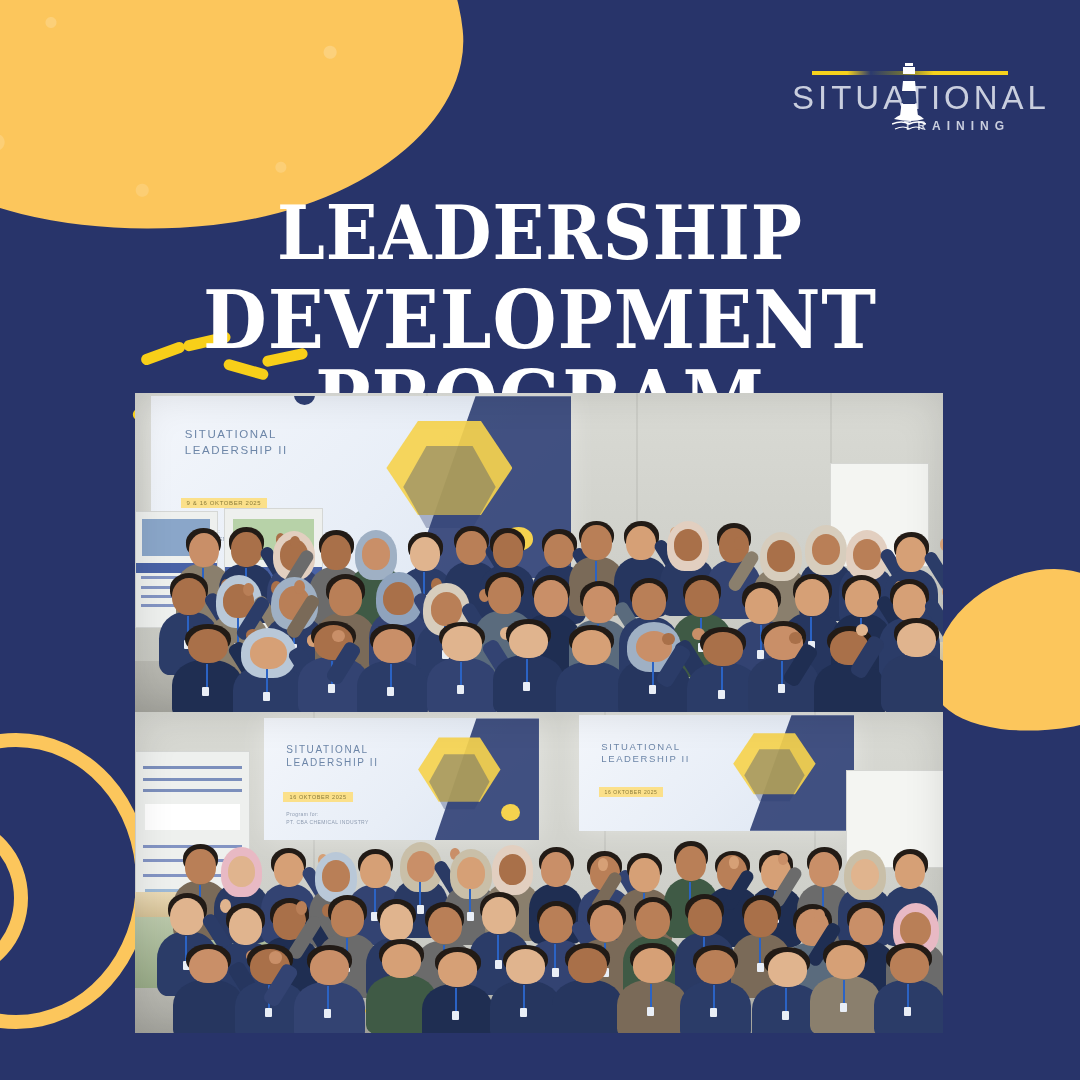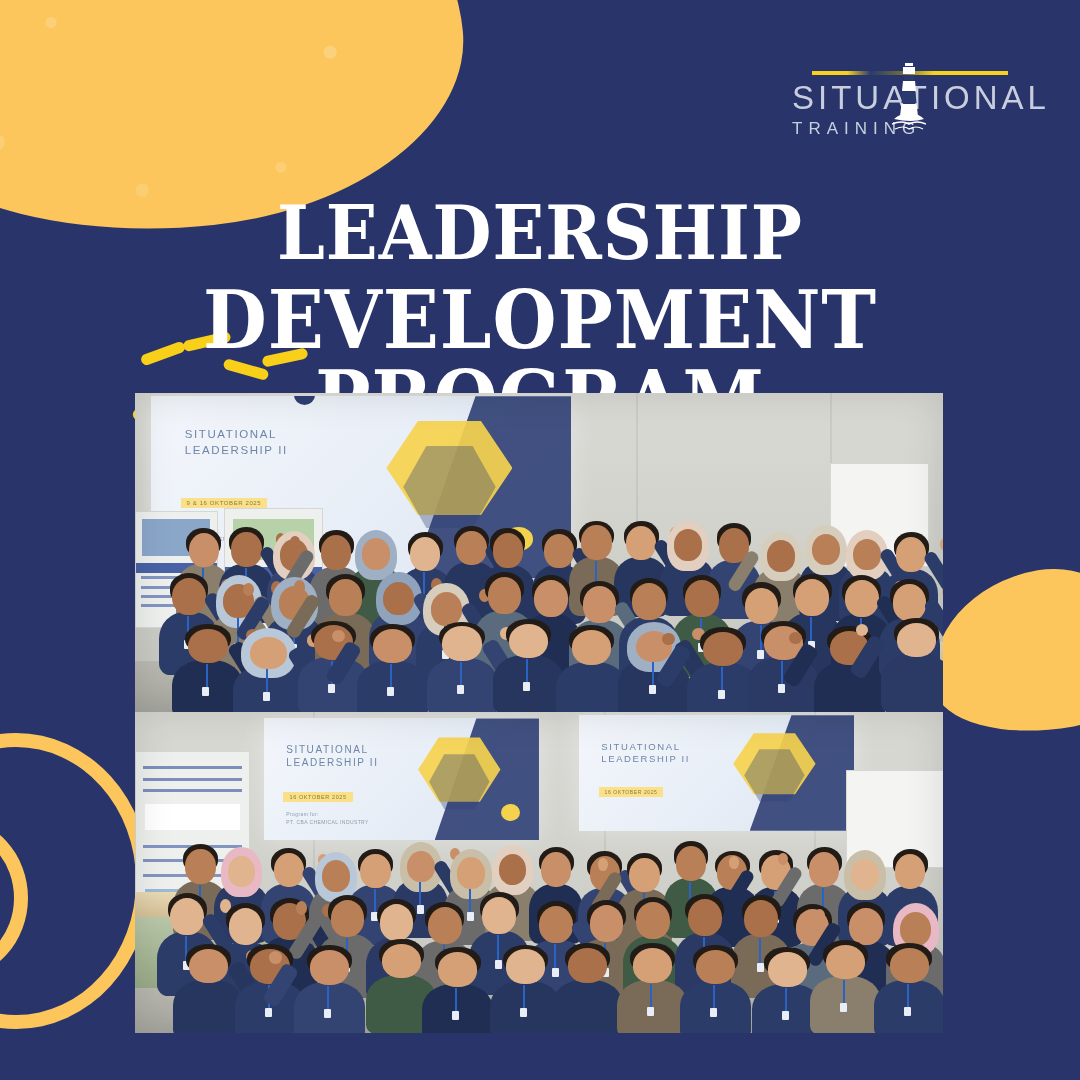--- a/index.html
+++ b/index.html
@@ -71,22 +71,22 @@
     position:absolute;left:20px;top:16px;width:196px;height:4px;
     background:linear-gradient(90deg,#f6d21c 0%,#f6d21c 18%,#2b3a6e 30%,#6d6f3a 46%,#f6d21c 62%,#f6d21c 100%);
   }
   .lh-word{
     position:absolute;top:26px;left:0;width:228px;text-align:center;
     color:#c9cede;font-size:33px;letter-spacing:4px;font-weight:300;
     font-family:"Liberation Sans",sans-serif;line-height:1;
     white-space:nowrap;
   }
   .lh-sub{
-    position:absolute;top:64px;left:0;width:228px;text-align:left;
-    color:#c9cede;font-size:17px;letter-spacing:6px;font-weight:400;
+    position:absolute;top:64px;left:0;width:228px;text-align:right;
+    color:#c9cede;font-size:12px;letter-spacing:6px;font-weight:700;
     padding-right:10px;box-sizing:border-box;
   }
   .lh-tower{position:absolute;left:100px;top:6px;width:34px;height:72px;}
 
   
   .headline{
     position:absolute;left:0;top:196px;width:1080px;text-align:center;
     color:#ffffff;
     font-family:"DejaVu Serif","Liberation Serif",serif;
     font-weight:700;

